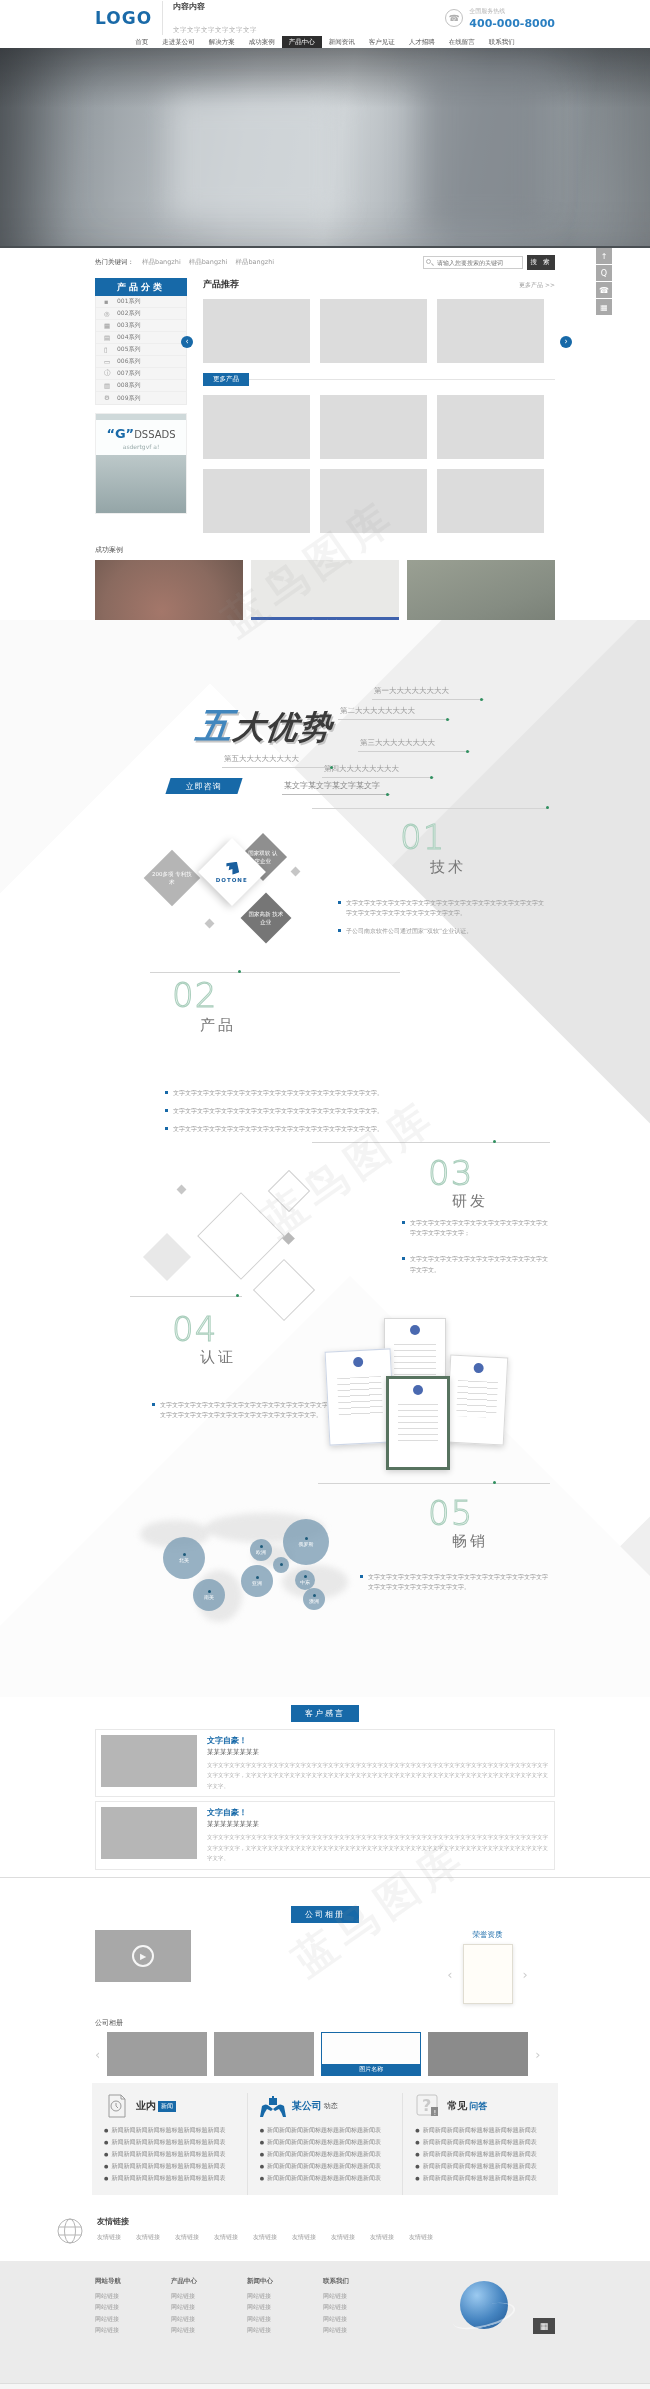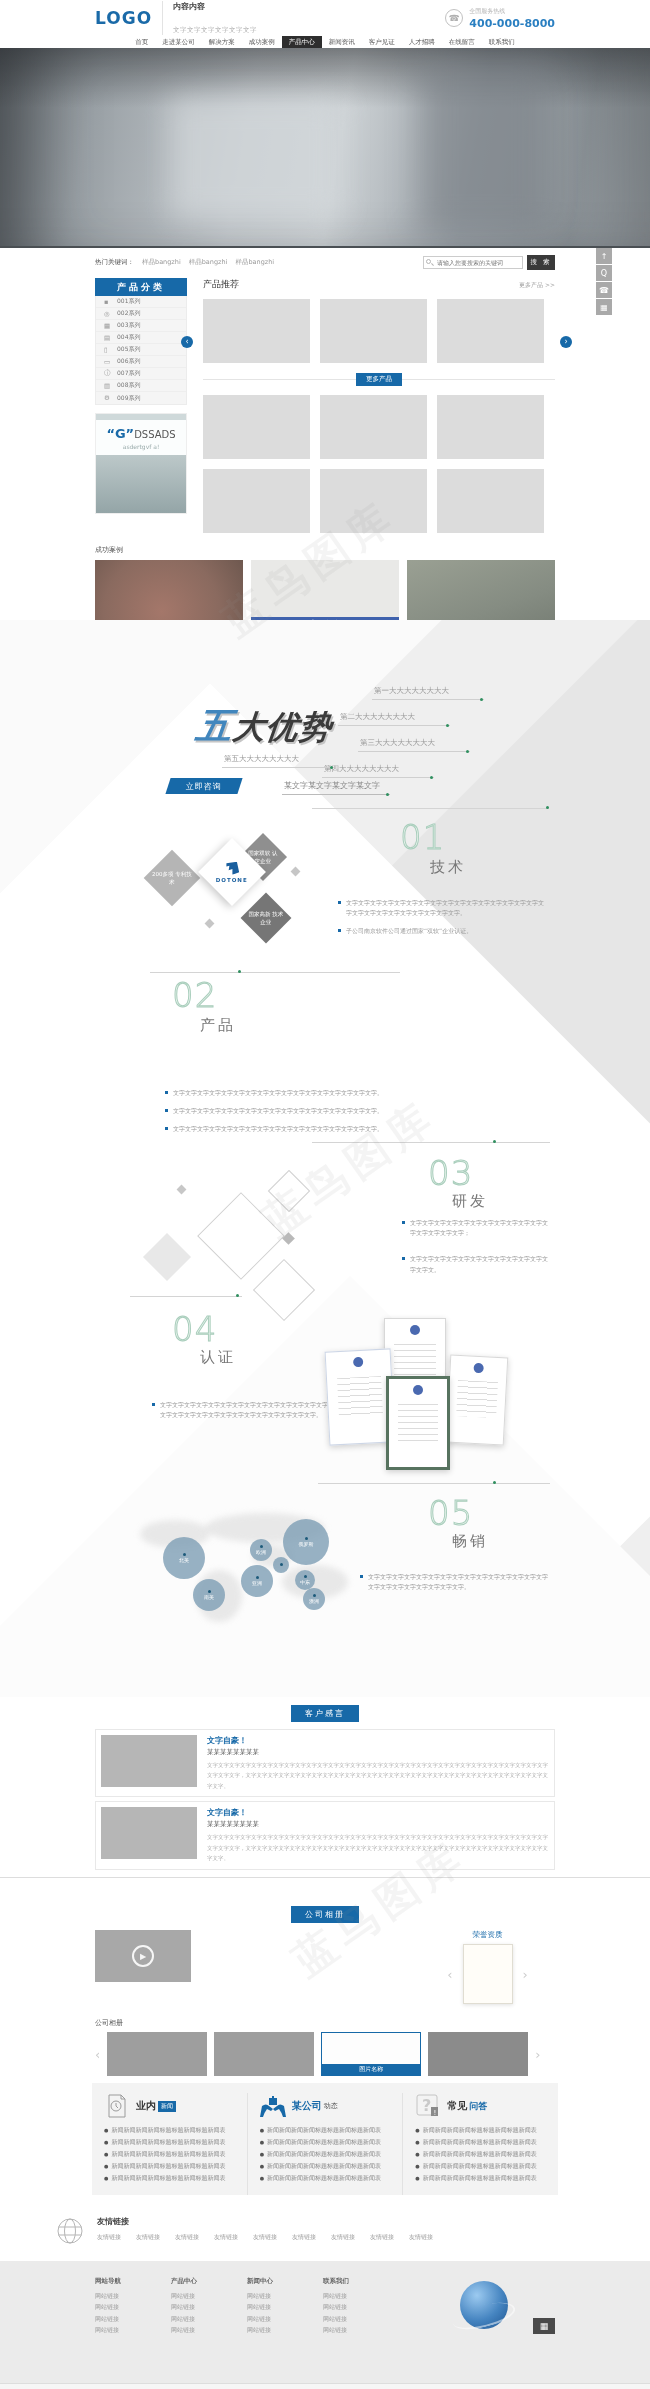--- a/index.html
+++ b/index.html
@@ -65,25 +65,25 @@
 .side-ad{margin-top:8px;border:1px solid #eee}
 .ad-strip{height:6px;background:#cfd9da}
 .ad-body{padding:6px 2px 5px;text-align:center;background:#fbfdfd}
 .ad-line1{font-size:10px;color:#555}
 .ad-line1 .g{color:#1a6aa8;font-weight:bold;font-size:13px}
 .ad-sub{font-size:6px;color:#9aabab;margin-top:2px}
 .ad-img{height:58px;background:linear-gradient(180deg,#bcc8c9,#94a5a7)}
 
 .main-col{flex:1;margin-left:16px;position:relative}
 .prod-head{display:flex;align-items:baseline}
-.prod-title{font-size:9px;font-weight:normal;color:#333}
+.prod-title{font-size:9px;font-weight:bold;color:#333}
 .more-link{margin-left:auto;font-size:6px;color:#999}
 .pgrid{display:flex;flex-wrap:wrap;gap:10px;margin-top:8px}
 .pcell{width:107px;height:64px;background:#dcdcdc;cursor:pointer}
-.pdivider{width:100%;height:12px;position:relative;display:flex;align-items:center;justify-content:center}
+.pdivider{width:100%;height:12px;position:relative;display:flex;align-items:center;justify-content:flex-start}
 .pdivider::before{content:"";position:absolute;left:0;right:0;top:50%;height:1px;background:#e4e4e4}
 .more-btn{position:relative;background:#1769a8;color:#fff;font-size:6.5px;padding:2px 10px;cursor:pointer}
 .arrow-btn{position:absolute;width:12px;height:12px;border-radius:50%;background:#1769a8;color:#fff;
   font-size:8px;line-height:11px;text-align:center;cursor:pointer;z-index:4}
 .arrow-left{left:-22px;top:58px}
 .arrow-right{right:-17px;top:58px}
 
 .cases{margin-top:12px}
 .cases-title{font-size:7px;color:#555}
 .cases-row{display:flex;gap:8px;margin-top:5px}
@@ -392,21 +392,21 @@
 </div>
 
 <div class="adv-zone">
   <div class="diag dg3"></div>
   <div class="diag dg1"></div>
   <div class="diag dg2"></div>
   <div class="diag dg4"></div>
 
   <div class="adv-logo"><span class="first">五</span><span>大优势</span></div>
   <div class="adv-item" style="left:372px;top:66px">第一大大大大大大大大</div>
-  <div class="adv-item" style="left:338px;top:92px">第二大大大大大大大大</div>
+  <div class="adv-item" style="left:338px;top:86px">第二大大大大大大大大</div>
   <div class="adv-item" style="left:358px;top:118px">第三大大大大大大大大</div>
   <div class="adv-item" style="left:322px;top:144px">第四大大大大大大大大</div>
   <div class="adv-item" style="left:222px;top:134px">第五大大大大大大大大</div>
   <div class="consult-btn">
       <span>立即咨询</span>
     </div>
   <div class="adv-note">某文字某文字某文字某文字</div>
 
   <div class="sec-line" style="left:312px;top:188px;width:236px"></div>
   <div class="sec-dot" style="left:546px;top:186px"></div>

